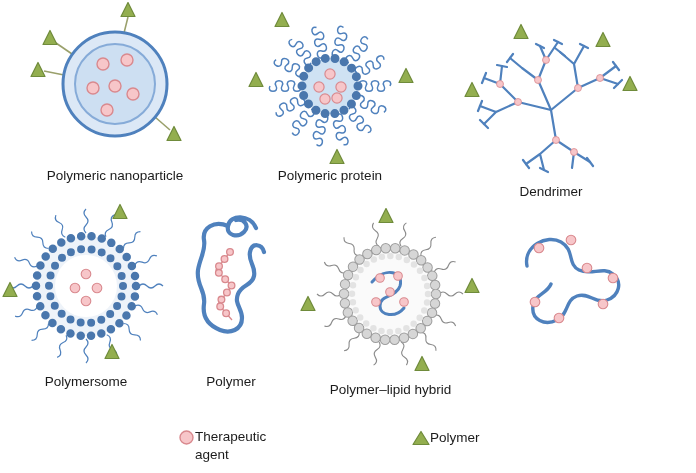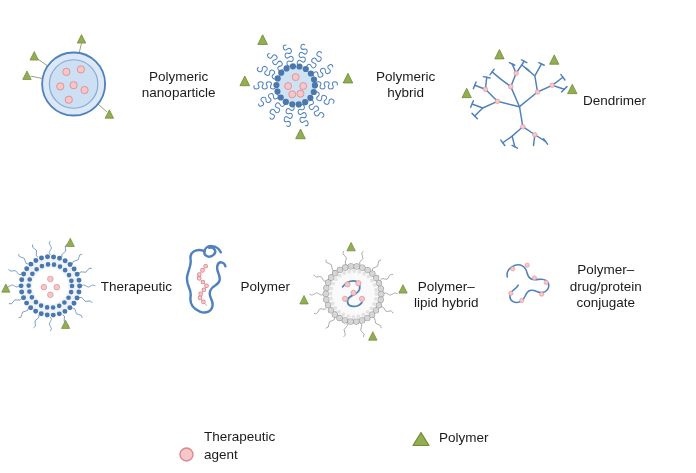--- a/index.html
+++ b/index.html
@@ -3,26 +3,26 @@
 <meta charset="utf-8">
 <style>
   html,body{margin:0;padding:0}
   body{
     width:696px;height:473px;background:#ffffff;position:relative;overflow:hidden;
     font-family:"Liberation Sans", sans-serif;
   }
   .row{position:absolute;display:flex;align-items:flex-start}
   .row-top{top:2px;left:10px}
   .row-bottom{top:200px;left:0}
-  .panel{display:flex;flex-direction:row;align-items:center}
+  .panel{display:flex;flex-direction:column;align-items:center}
   .p1{width:210px}.p2{width:220px;margin-left:15px}.p3{width:190px;margin-left:40px}
   .p4{width:172px}.p5{width:118px;margin-left:16px}.p6{width:185px;margin-left:44px}.p7{width:158px;margin-left:3px}
   .caption{font-size:13.5px;color:#1b1b1b;text-align:center;line-height:1.22;margin-top:2px}
   .p7 .caption{max-width:152px}
-  .legend-item{position:absolute;display:flex;gap:9px;align-items:flex-end}
+  .legend-item{position:absolute;display:flex;align-items:flex-start}
   #li-1{left:178px;top:428px}
   #li-2{left:412px;top:429px}
   .legend-label{font-size:13.5px;color:#1b1b1b;line-height:1.3}
   #li-1 .legend-label{max-width:92px}
   svg{display:block}
 </style>
 </head>
 <body>
 
 <svg width="0" height="0" style="position:absolute" aria-hidden="true">
@@ -121,21 +121,21 @@
           <use href="#drug" transform="translate(99,85) scale(0.85)"></use>
           <use href="#drug" transform="translate(121,85) scale(0.85)"></use>
           <use href="#drug" transform="translate(105,97) scale(0.85)"></use>
           <use href="#drug" transform="translate(117,96) scale(0.85)"></use>
         </g>
         <use href="#ligand" x="62" y="18"></use>
         <use href="#ligand" x="36" y="78"></use>
         <use href="#ligand" x="186" y="74"></use>
         <use href="#ligand" x="117" y="155"></use>
       </svg>
-      <figcaption class="caption">Polymeric hybrid</figcaption>
+      <figcaption class="caption">Polymeric protein</figcaption>
     </figure>
 
     <figure class="panel p3" style="margin:16px">
       <svg width="190" height="164" viewBox="0 0 190 164">
         <g stroke="#4f81bd" stroke-width="2.2" stroke-linecap="round" fill="none">
           <path d="M95,92 L122,70 M122,70 L118,46 M122,70 L144,60 M118,46 L104,34 M118,46 L128,28 M144,60 L160,48 M144,60 L162,66"></path>
           <path d="M95,92 L62,84 M62,84 L44,66 M62,84 L40,94 M44,66 L28,60 M44,66 L46,48 M40,94 L24,88 M40,94 L28,106"></path>
           <path d="M95,92 L100,122 M100,122 L84,136 M100,122 L118,134 M84,136 L70,146 M84,136 L88,152 M118,134 L134,144 M118,134 L116,150"></path>
           <path d="M95,92 L82,62 M82,62 L66,50 M82,62 L90,42 M66,50 L54,40 M90,42 L84,28 M90,42 L102,24"></path>
           <path d="M99,30 L109,38 M124,26 L132,30 M157,44 L163,52 M26,65 L30,55 M41,47 L51,49 M22,93 L26,83 M67,142 L73,150 M131,140 L137,148 M51,44 L57,36 M80,26 L88,30 M98,22 L106,26 M24,102 L32,110 M84,150 L92,154 M158,70 L166,62"></path>
@@ -220,21 +220,21 @@
         <g>
           <use href="#drug" transform="translate(86,74) scale(0.8)"></use>
           <use href="#drug" transform="translate(75,88) scale(0.8)"></use>
           <use href="#drug" transform="translate(97,88) scale(0.8)"></use>
           <use href="#drug" transform="translate(86,101) scale(0.8)"></use>
         </g>
         <use href="#ligand" x="120" y="12"></use>
         <use href="#ligand" x="10" y="90"></use>
         <use href="#ligand" x="112" y="152"></use>
       </svg>
-      <figcaption class="caption">Therapeutic</figcaption>
+      <figcaption class="caption">Polymersome</figcaption>
     </figure>
 
     <figure class="panel p5" style="margin:0">
       <svg width="118" height="172" viewBox="0 0 118 172">
         <g transform="translate(4,6)">
           <g stroke="#4f81bd" stroke-width="4.2" stroke-linecap="round" fill="none">
             <path d="M80,22 C74,8 54,8 52,20 C50,30 62,32 68,26 C74,20 68,12 60,14"></path>
             <path d="M52,20 C38,14 26,22 28,34 C30,44 24,52 22,64 C20,80 30,84 28,98 C26,112 34,120 44,124 C54,128 66,124 66,112 C66,102 58,98 62,88 C66,78 76,80 78,70 C80,60 72,56 74,46 C76,36 86,38 88,46"></path>
           </g>
           <g>
@@ -321,21 +321,20 @@
             <use href="#drug" transform="translate(36,26) scale(0.8)"></use>
             <use href="#drug" transform="translate(68,18) scale(0.8)"></use>
             <use href="#drug" transform="translate(84,46) scale(0.8)"></use>
             <use href="#drug" transform="translate(110,56) scale(0.8)"></use>
             <use href="#drug" transform="translate(100,82) scale(0.8)"></use>
             <use href="#drug" transform="translate(56,96) scale(0.8)"></use>
             <use href="#drug" transform="translate(32,80) scale(0.8)"></use>
           </g>
         </g>
       </svg>
-      <figcaption class="caption">Polymer–drug/protein conjugate</figcaption>
     </figure>
   </div>
 
   <div class="legend-item" id="li-1">
     <svg width="17" height="17" viewBox="0 0 17 17" style="margin-top:1px">
       <circle cx="8.5" cy="8.5" r="6.5" fill="#f7c6c9" stroke="#d9898e" stroke-width="1.4"></circle>
     </svg>
     <span class="legend-label">Therapeutic agent</span>
   </div>
 

